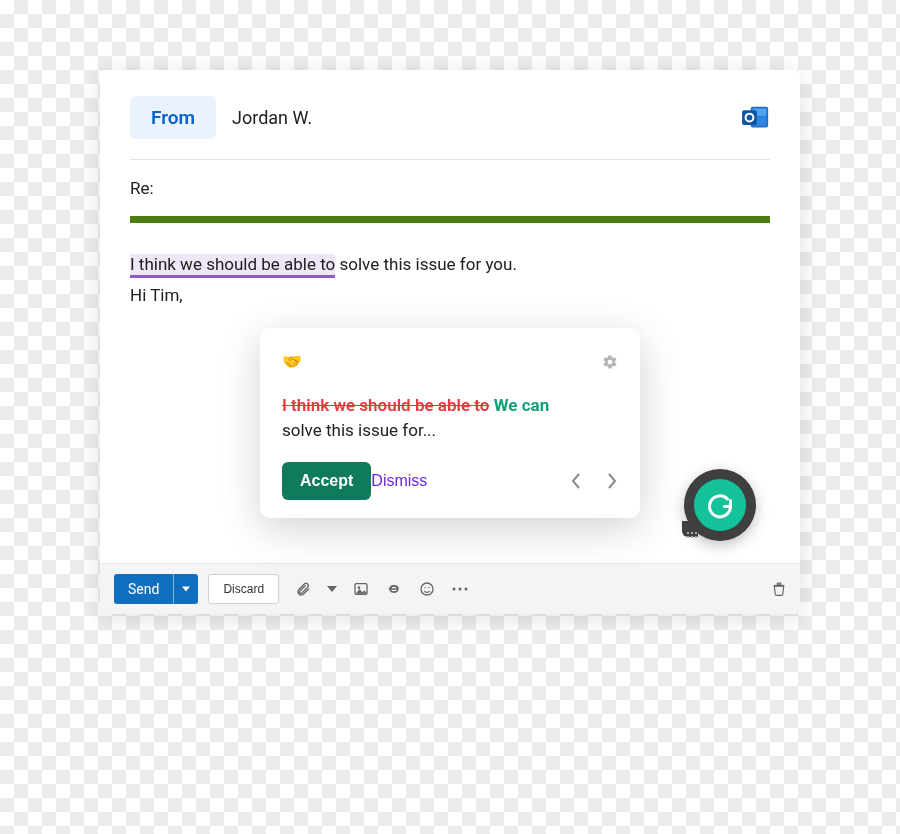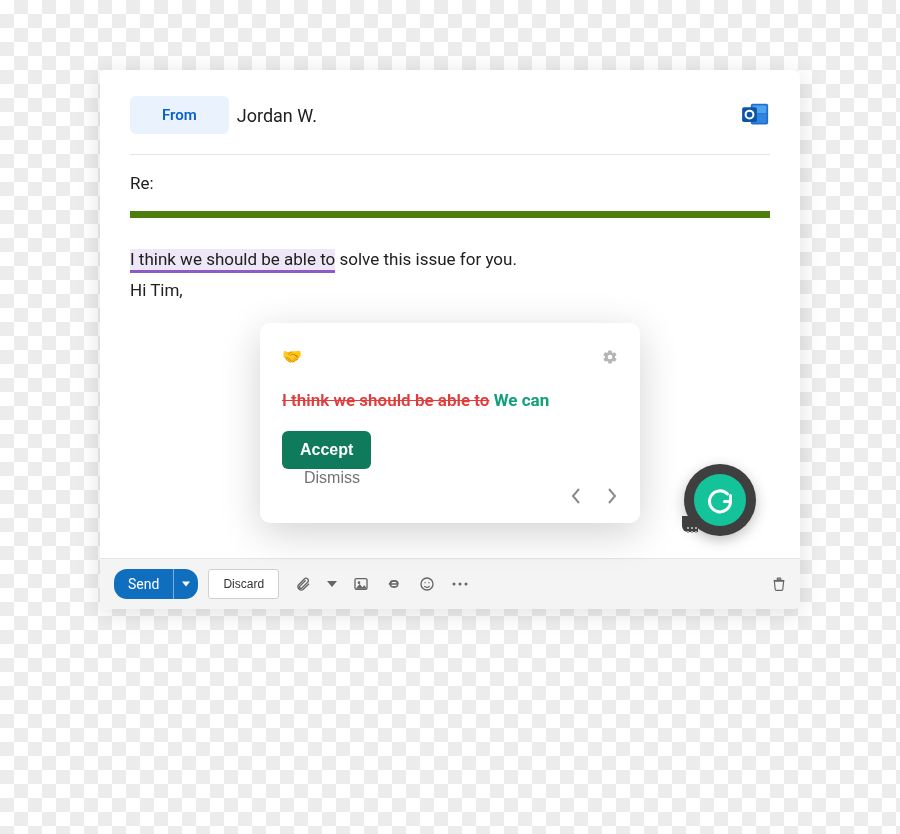--- a/index.html
+++ b/index.html
@@ -31,24 +31,24 @@
     display: flex;
     align-items: center;
     padding-bottom: 20px;
     border-bottom: 1px solid #e4e4e4;
     position: relative;
   }
   .from-pill {
     background: #eaf2fd;
     color: #0a62c9;
     font-weight: 600;
-    font-size: 15px;
-    padding: 10px 32px;
+    font-size: 19px;
+    padding: 10px 21px;
     border-radius: 6px;
-    margin-right: 8px;
+    margin-right: 16px;
   }
   .from-name {
     font-size: 18px;
     color: #202020;
   }
   .outlook-icon {
     margin-left: auto;
     width: 28px;
     height: 26px;
     position: relative;
@@ -105,39 +105,37 @@
     color: #e23b3b;
     text-decoration: line-through;
     font-weight: 600;
   }
   .replace {
     color: #12a07a;
     font-weight: 700;
   }
   .pop-actions {
     display: flex;
-    align-items: flex-start;
-    flex-direction: column;
+    align-items: center;
   }
   .accept-btn {
     background: #0f7a5c;
     color: #fff;
     border: none;
     font-size: 16px;
     font-weight: 600;
     padding: 10px 18px;
     border-radius: 6px;
     cursor: pointer;
   }
   .dismiss-btn {
     background: none;
     border: none;
-    color: #737373;
+    color: #6d28d9;
     font-size: 16px;
-    margin-left: 22px;
     cursor: pointer;
   }
   .chevs {
     margin-left: auto;
     display: flex;
     gap: 24px;
     color: #8a8a8a;
   }
   .chevs span { cursor: pointer; font-size: 18px; }
 
@@ -194,21 +192,21 @@
     border-bottom-left-radius: 6px;
     border-bottom-right-radius: 6px;
     display: flex;
     align-items: center;
     gap: 10px;
   }
   .send-btn {
     background: #106ebe;
     color: #fff;
     border: none;
-    border-radius: 13px;
+    border-radius: 3px;
     display: flex;
     align-items: stretch;
     height: 30px;
     cursor: pointer;
     overflow: hidden;
     font-size: 14px;
   }
   .send-main { padding: 0 14px; display:flex; align-items:center; }
   .send-split { border-left: 1px solid rgba(255,255,255,.45); padding: 0 8px; display:flex;align-items:center; }
   .discard-btn {
@@ -268,20 +266,21 @@
         <span class="gear">
           <svg width="16" height="16" viewBox="0 0 24 24" fill="currentColor">
               <path d="M19.4 13a7.8 7.8 0 0 0 .1-1 7.8 7.8 0 0 0-.1-1l2.1-1.6a.5.5 0 0 0 .1-.7l-2-3.4a.5.5 0 0 0-.6-.2l-2.5 1a7.6 7.6 0 0 0-1.7-1l-.4-2.6a.5.5 0 0 0-.5-.4h-4a.5.5 0 0 0-.5.4L9 4.9a7.6 7.6 0 0 0-1.7 1l-2.5-1a.5.5 0 0 0-.6.2l-2 3.4a.5.5 0 0 0 .1.7L4.5 11a7.8 7.8 0 0 0 0 2l-2.1 1.6a.5.5 0 0 0-.1.7l2 3.4a.5.5 0 0 0 .6.2l2.5-1a7.6 7.6 0 0 0 1.7 1l.4 2.6a.5.5 0 0 0 .5.4h4a.5.5 0 0 0 .5-.4l.4-2.6a7.6 7.6 0 0 0 1.7-1l2.5 1a.5.5 0 0 0 .6-.2l2-3.4a.5.5 0 0 0-.1-.7ZM12 15.5A3.5 3.5 0 1 1 15.5 12 3.5 3.5 0 0 1 12 15.5Z"></path>
             </svg>
         </span>
       </div>
       <div class="pop-change">
         <span class="strike">I think we should be able to</span>
         <span class="replace">We can</span>
         <br>
+        <span>solve this issue for...</span>
       </div>
       <div class="pop-actions">
         <button class="accept-btn">Accept</button>
         <button class="dismiss-btn">Dismiss</button>
         <div class="chevs">
           <span>
             <svg width="12" height="18" viewBox="0 0 12 18" fill="none" stroke="currentColor" stroke-width="2">
                 <polyline points="9,2 3,9 9,16"></polyline>
               </svg>
           </span>

